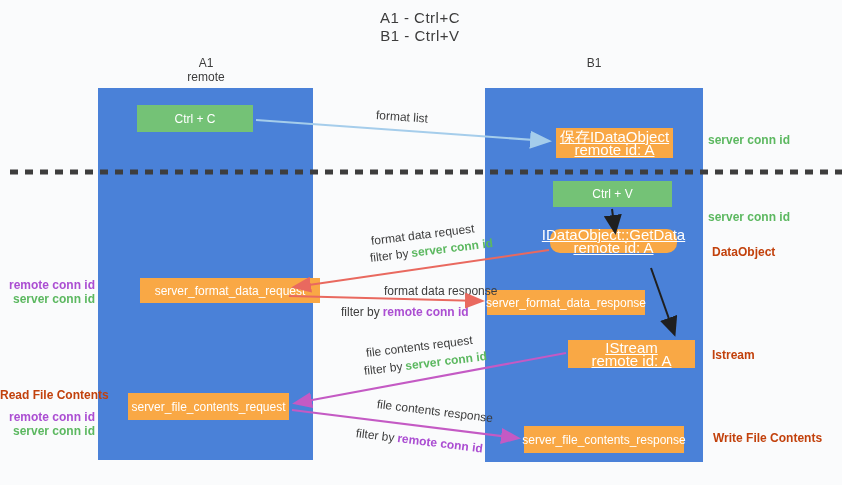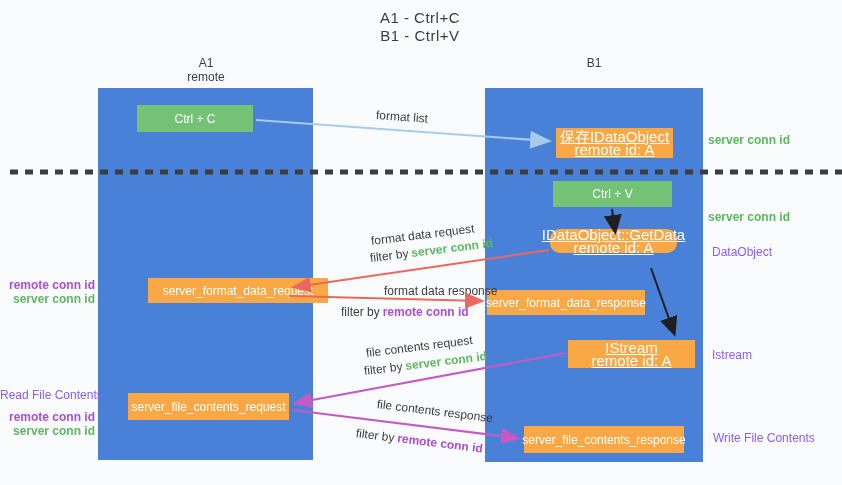--- a/index.html
+++ b/index.html
@@ -26,21 +26,21 @@
   }
   .node.green{background:#74c276;}
   .node.orange{background:#f9a845;}
   .node .l2{font-size:15px;line-height:13px;text-decoration:underline;}
   .node.single{font-size:12px;}
   .midlabel{
     position:absolute;font-size:12px;color:#3d3d3d;white-space:nowrap;
     transform-origin:left center;
   }
   .sidelabel{
-    position:absolute;font-size:12px;color:#8b5cf6;white-space:nowrap;
+    position:absolute;font-size:12px;color:#c2410c;white-space:nowrap;font-weight:bold;
   }
   .sidelabel.right-align{text-align:right;}
   .green-text{color:#5cb860;font-weight:bold;}
   .purple-text{color:#ab4ed2;font-weight:bold;}
   .seg{margin-right:3px;}
   svg.overlay{
     position:absolute;left:0;top:0;pointer-events:none;
   }
 </style>
 </head>
@@ -56,21 +56,21 @@
   <div>remote</div>
 </div>
 <div class="col-header" style="left:534px;top:56px;width:120px;">
   <div>B1</div>
 </div>
 
 <div class="col" style="left:98px;top:88px;width:215px;height:372px;"></div>
 <div class="col" style="left:485px;top:88px;width:218px;height:374px;"></div>
 
 <div class="node green single" style="left:137px;top:105px;width:116px;height:27px;">Ctrl + C</div>
-<div class="node orange single" style="left:148px;top:278px;width:180px;height:25px;">server_format_data_request</div>
+<div class="node orange single" style="left:140px;top:278px;width:180px;height:25px;">server_format_data_request</div>
 <div class="node orange single" style="left:128px;top:393px;width:161px;height:27px;">server_file_contents_request</div>
 
 <div class="node orange" style="left:556px;top:128px;width:117px;height:30px;">
   <div class="l2">保存IDataObject</div>
   <div class="l2">remote id: A</div>
 </div>
 <div class="node green single" style="left:553px;top:181px;width:119px;height:26px;">Ctrl + V</div>
 <div class="node orange" style="left:550px;top:229px;width:127px;height:24px;border-radius:10px;">
   <div class="l2">IDataObject::GetData</div>
   <div class="l2">remote id: A</div>

